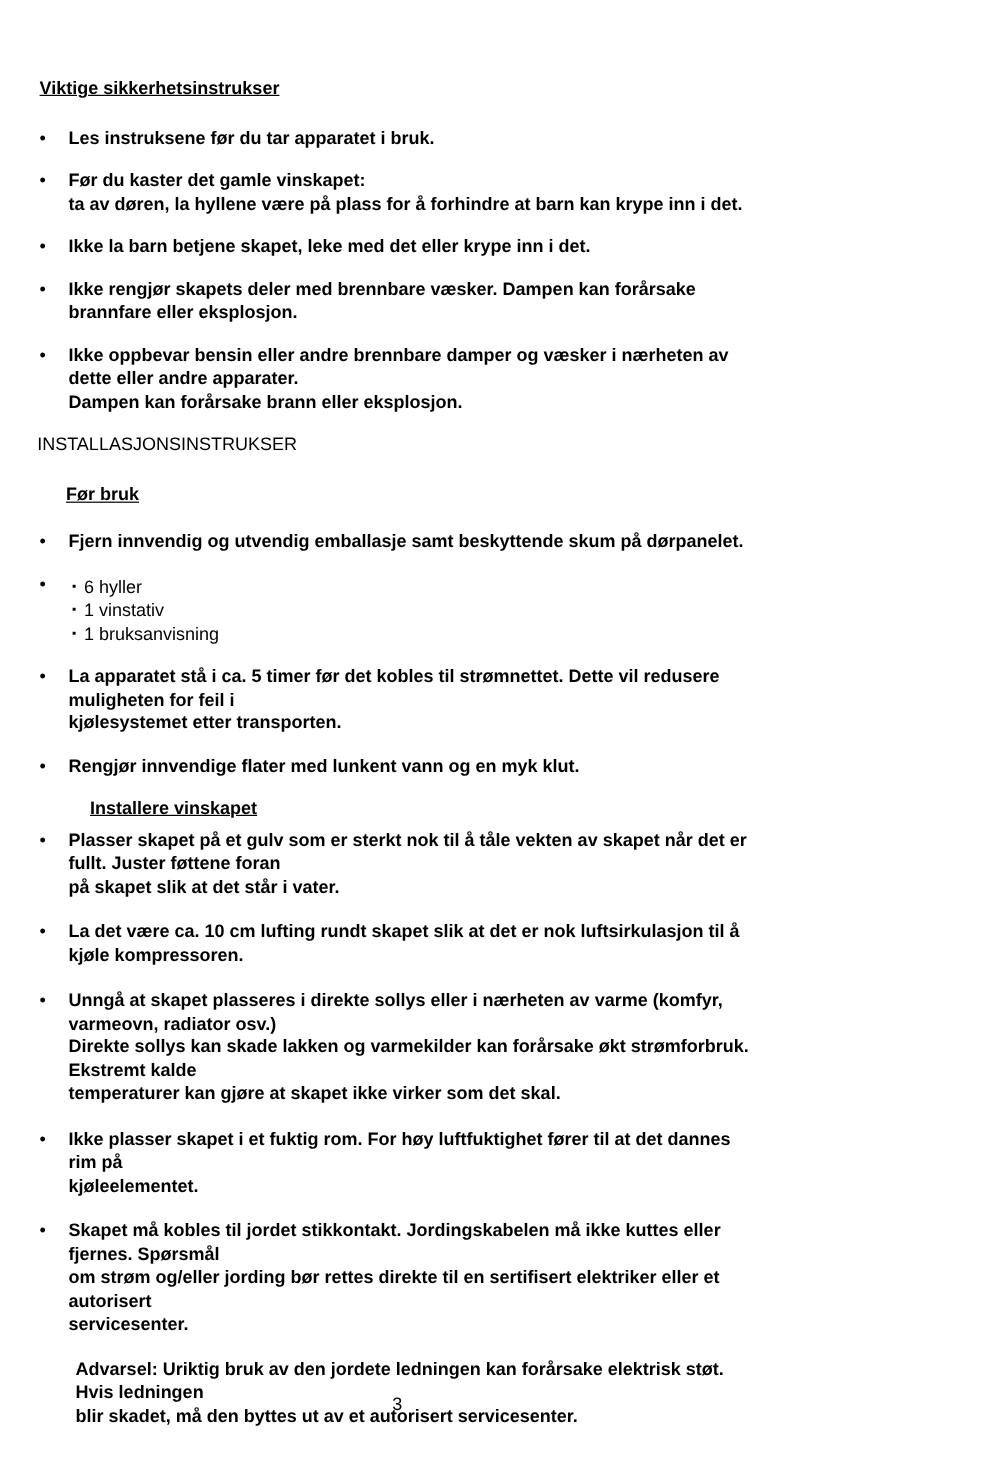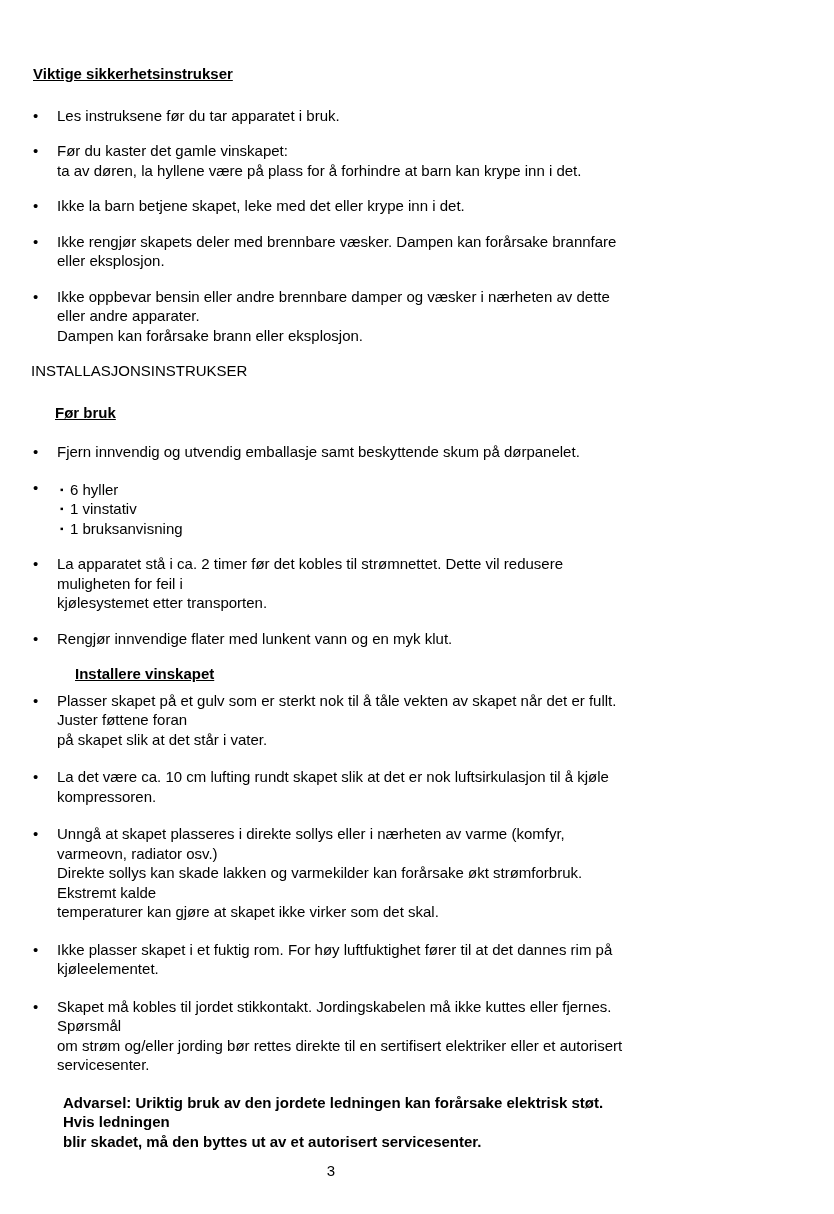--- a/index.html
+++ b/index.html
@@ -44,20 +44,21 @@
   .item-roomy { margin-bottom: 18px; }
   .dot {
     flex: 0 0 26px;
     padding-left: 2px;
     font-size: 15px;
     line-height: 19.5px;
   }
   .txt {
     white-space: pre-line;
     flex: 1 1 auto;
+    font-weight: bold;
   }
   .txt-block { flex: 1 1 auto; }
   .sub {
     margin-top: 2px;
   }
   .sub li {
     display: flex;
   }
   .sq {
     flex: 0 0 13px;
@@ -133,21 +134,21 @@
           </li>
           <li>
             <span class="sq">▪</span>
             <span class="sub-txt">1 bruksanvisning</span>
           </li>
         </ul>
       </div>
     </li>
     <li class="item">
       <span class="dot">•</span>
-      <span class="txt">La apparatet stå i ca. 2 timer før det kobles til strømnettet. Dette vil redusere muligheten for feil i
+      <span class="txt">La apparatet stå i ca. 5 timer før det kobles til strømnettet. Dette vil redusere muligheten for feil i
 kjølesystemet etter transporten.</span>
     </li>
     <li class="item">
       <span class="dot">•</span>
       <span class="txt">Rengjør innvendige flater med lunkent vann og en myk klut.</span>
     </li>
   </ul>
 
   <div class="h3 h3-installere">Installere vinskapet</div>
 

